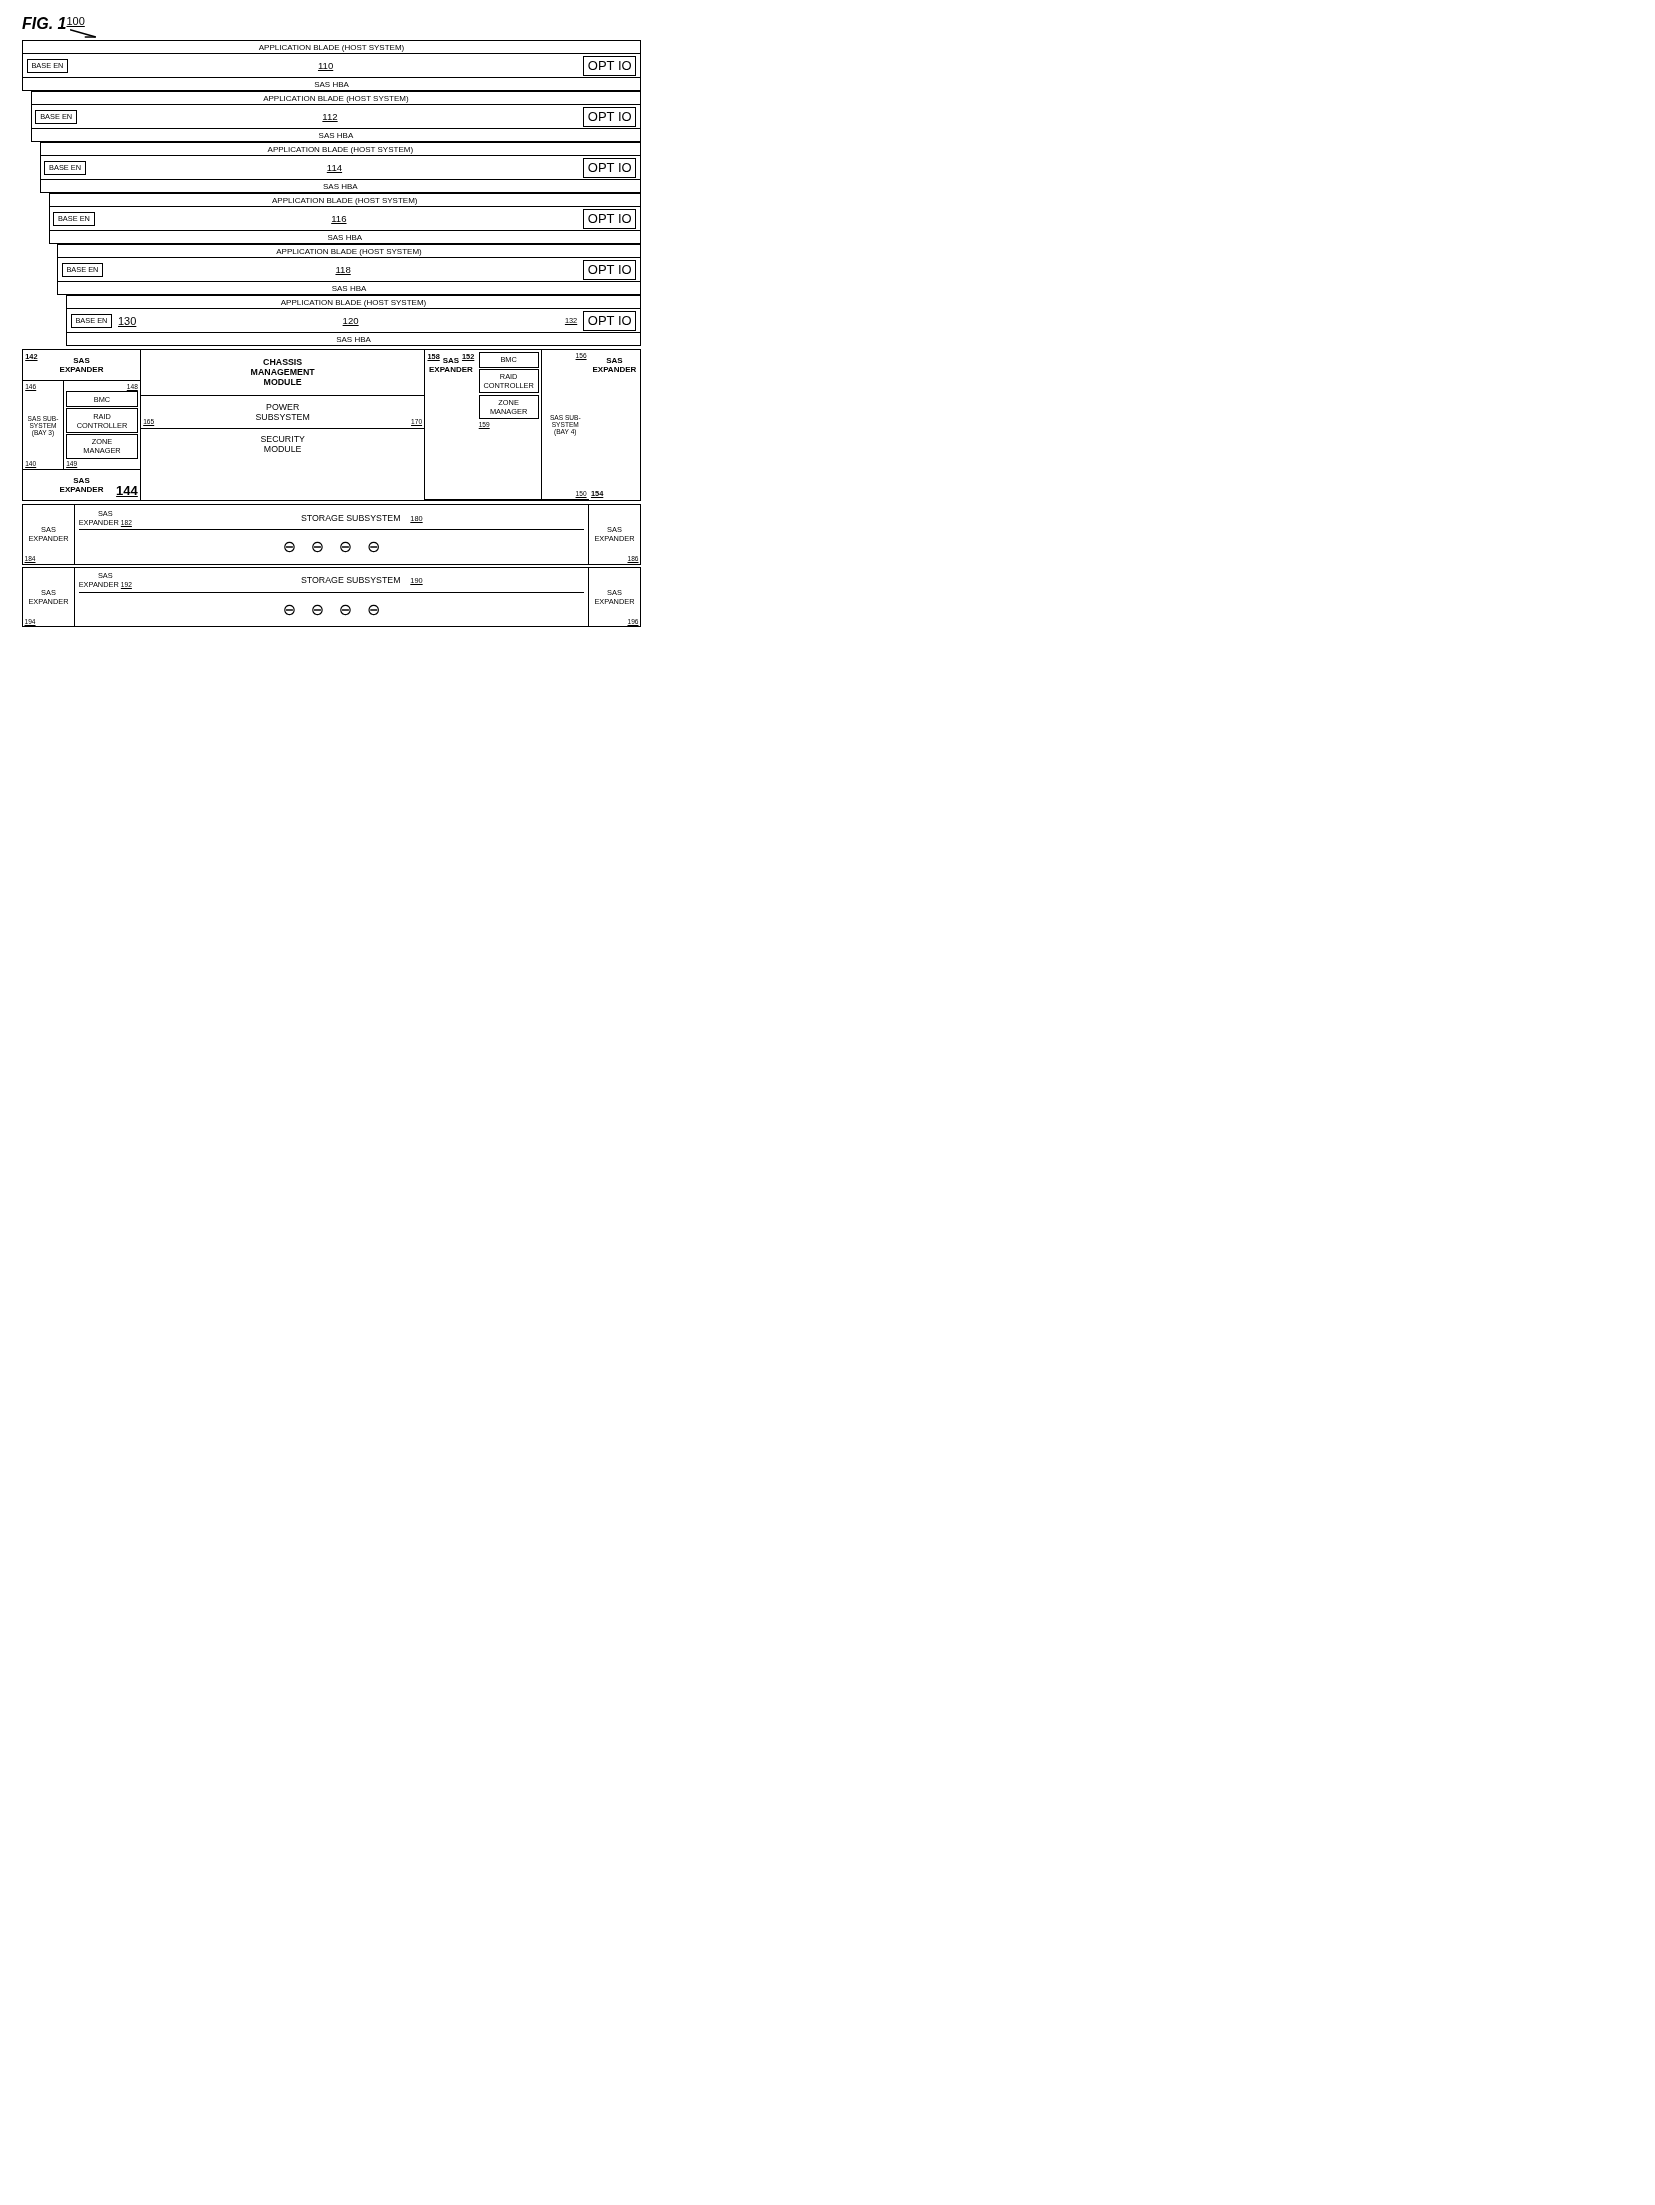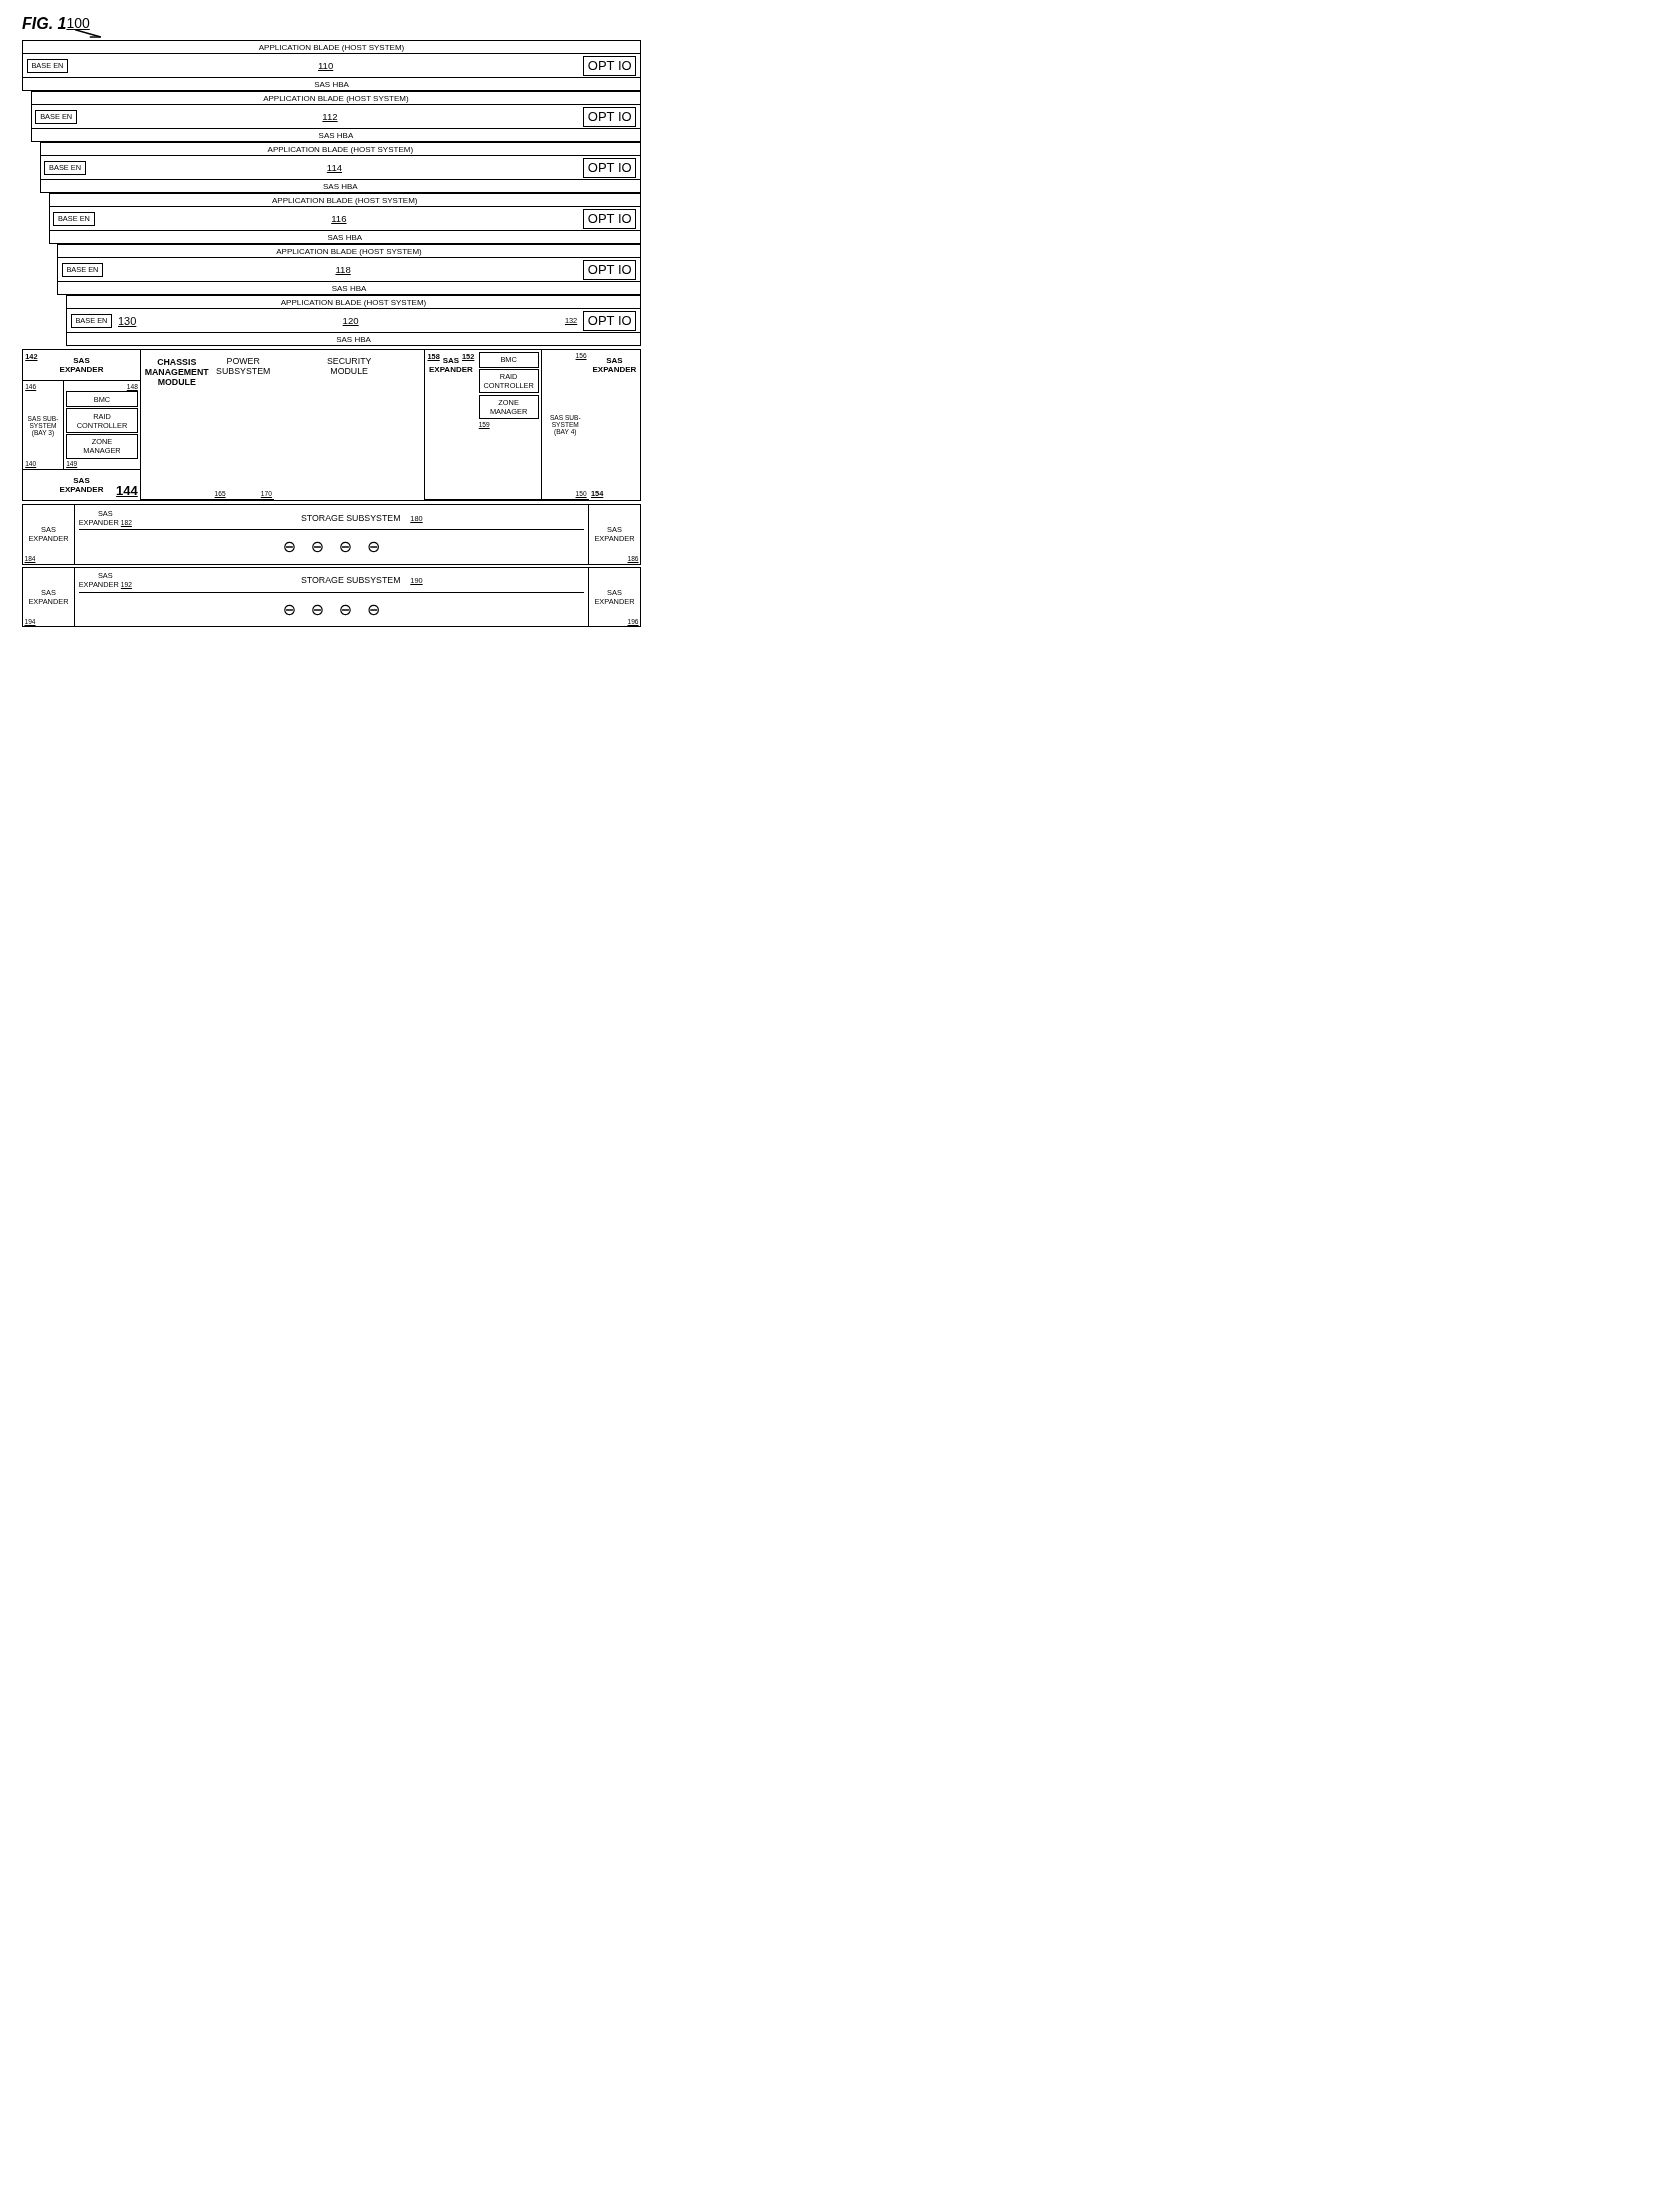--- a/index.html
+++ b/index.html
@@ -73,21 +73,21 @@
       border-top: 0.7px solid black;
     }
   </style>
 </head>
 <body>
 
 <div class="diagram-outer">
 
   <div style="display:flex; justify-content:flex-start; align-items:flex-start; margin-bottom:7.4px;">
     <div style="font-style:italic; font-size:16px; font-weight:bold;">FIG. 1</div>
-    <div style="font-size:14px; position:relative; padding-right:7.4px;text-decoration:underline;">
+    <div style="font-size:11px; position:relative; padding-right:7.4px;text-decoration:underline;">
       <span>100</span>
       <br>
       <svg width="29.5" height="14.7" style="position:absolute; right:-7.4px; top:11px;" viewBox="0 0 40 20">
         <line x1="0" y1="5" x2="35" y2="15" stroke="black" stroke-width="2"></line>
         <line x1="20" y1="15" x2="35" y2="15" stroke="black" stroke-width="2"></line>
       </svg>
     </div>
   </div>
 
   <div style="position:relative; margin-bottom:2.9px;">
@@ -179,21 +179,21 @@
           <div style="font-size:6.6px; text-decoration:underline; text-align:left;">149</div>
         </div>
       </div>
 
       <div style="padding:5.9px 3.7px; text-align:center; font-size:8px; font-weight:bold; position:relative;">
         SAS<br>EXPANDER
         <span style="font-size:13px; text-decoration:underline; position:absolute; right:2.2px; bottom:2.2px;">144</span>
       </div>
     </div>
 
-    <div style="flex:1; border-right:1.5px solid black; display:flex; flex-direction:row;">
+    <div style="flex:1; border-right:1.5px solid black; display:flex; flex-direction:column;">
       <div style="border-bottom:1.5px solid black; padding:7.4px 3.7px; text-align:center; font-size:8.8px; font-weight:bold;">
         CHASSIS<br>MANAGEMENT<br>MODULE
       </div>
       <div style="border-bottom:1.5px solid black; padding:5.9px 3.7px; text-align:center; font-size:8.8px; position:relative;">
         POWER<br>SUBSYSTEM
         <span style="font-size:6.6px; text-decoration:underline; position:absolute; left:2.2px; bottom:2.2px;">165</span>
         <span style="font-size:6.6px; text-decoration:underline; position:absolute; right:2.2px; bottom:2.2px;">170</span>
       </div>
       <div style="padding:5.9px 3.7px; text-align:center; font-size:8.8px; flex:1;">
         SECURITY<br>MODULE

